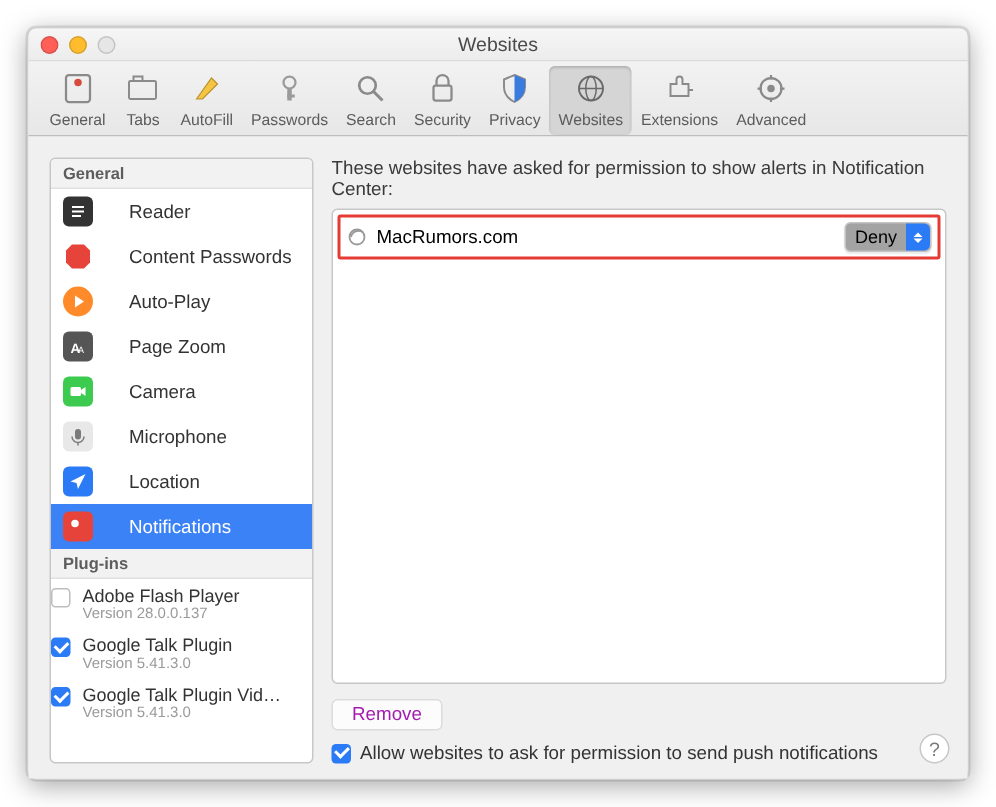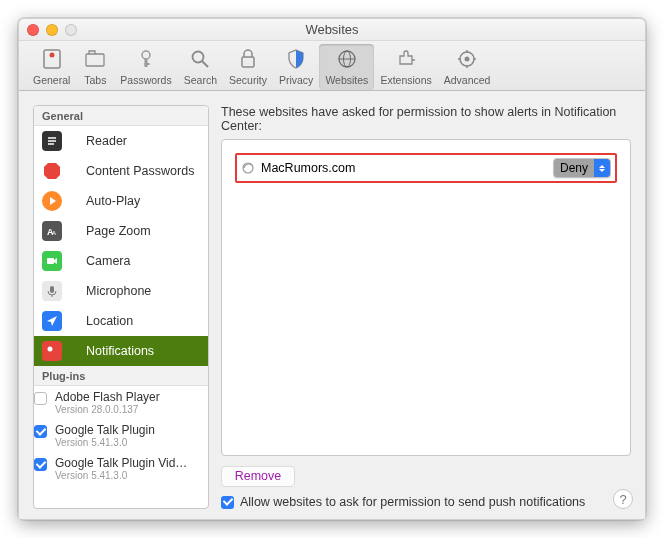--- a/index.html
+++ b/index.html
@@ -11,32 +11,32 @@
 .t-close{background:#ff5f57;} .t-min{background:#ffbd2e;} .t-max{background:#e6e6e6;}
 .title { font-size: 13px; color: #4a4a4a; }
 .toolbar { display: flex; padding: 3px 8px 0 8px; gap: 0; background: linear-gradient(#f2f2f2,#e7e7e7); border-bottom: 1px solid #bdbdbd; }
 .tb-item { display: flex; flex-direction: column; align-items: center; padding: 2px 6px 4px 6px; border-radius: 4px; font-size: 10.5px; color: #5c5c5c; gap: 2px; }
 .tb-item.selected { background: #d5d5d5; box-shadow: inset 0 1px 2px rgba(0,0,0,0.2); }
 .tb-icon { width: 26px; height: 26px; display: flex; align-items: center; justify-content: center; }
 .body { flex: 1; display: flex; padding: 14px 14px 10px 14px; gap: 12px; background: #f0f0f0; }
 .sidebar { width: 176px; background: #fff; border: 1px solid #c7c7c7; border-radius: 4px; display: flex; flex-direction: column; overflow: hidden; }
 .sb-header { font-size: 11px; font-weight: 600; color: #5d5d5d; padding: 4px 8px 3px 8px; background: #f2f2f2; border-bottom: 1px solid #e0e0e0; }
 .sb-item { display: flex; align-items: center; gap: 24px; padding: 5px 8px; font-size: 12.5px; color: #333; cursor: default; }
-.sb-item.selected { background: #4d7c0f; color: #fff; }
+.sb-item.selected { background: #3b82f6; color: #fff; }
 .sb-icon { width: 20px; height: 20px; border-radius: 4px; display: flex; align-items: center; justify-content: center; flex-shrink: 0; }
 .plugin { display: flex; gap: 8px; padding: 4px 0; align-items: flex-start; }
 .plugin .cb { width: 13px; height: 13px; border: 1px solid #bdbdbd; border-radius: 3px; margin-top: 2px; flex-shrink: 0; }
 .plugin .cb.checked { background: #2a7bf5; border-color: #2a7bf5; position: relative; }
 .plugin .cb.checked::after { content:""; position:absolute; left:3px; top:0px; width:4px; height:7px; border: solid #fff; border-width: 0 2px 2px 0; transform: rotate(45deg); }
 .plugin-text { display: flex; flex-direction: column; overflow: hidden; }
 .plugin-name { font-size: 12px; color: #333; white-space: nowrap; overflow: hidden; text-overflow: ellipsis; }
 .plugin-ver { font-size: 10px; color: #9a9a9a; }
 .main { flex: 1; display: flex; flex-direction: column; }
 .desc { font-size: 12.5px; color: #3a3a3a; margin-bottom: 6px; }
-.list-box { flex: 1; background: #fff; border: 1px solid #c7c7c7; border-radius: 4px; padding: 13px; }
+.list-box { flex: 1; background: #fff; border: 1px solid #c7c7c7; border-radius: 4px; padding: 3px; }
 .row { display: flex; align-items: center; padding: 3px 4px; border: 2px solid #e63a34; border-radius: 2px; }
 .row-left { display: flex; align-items: center; gap: 6px; flex: 1; }
 .row-icon { width: 14px; height: 14px; }
 .row-label { font-size: 12.5px; }
 .dropdown { display: flex; align-items: center; background: #a3a3a3; border: 1px solid #c3c3c3; border-radius: 4px; font-size: 12px; height: 20px; box-shadow: 0 1px 1px rgba(0,0,0,0.08); }
 .dropdown span { padding: 0 6px; }
 .dropdown .dd-btn { width: 16px; height: 100%; background: #2a7bf5; border-radius: 0 4px 4px 0; display: flex; flex-direction: column; align-items: center; justify-content: center; gap: 1px; }
 .dd-btn::before,.dd-btn::after{content:"";width:0;height:0;border-left:3px solid transparent;border-right:3px solid transparent;}
 .dd-btn::before{border-bottom:3px solid #fff;}
 .dd-btn::after{border-top:3px solid #fff;}
@@ -77,20 +77,28 @@
           <svg width="22" height="22">
             <rect x="2" y="6" width="18" height="12" rx="1" fill="none" stroke="#8a8a8a" stroke-width="1.3"></rect>
             <path d="M5 6 V3 H11 V6" fill="none" stroke="#8a8a8a" stroke-width="1.3"></path>
           </svg>
         </div>
       <span>Tabs</span>
     </div>
     <div class="tb-item">
       <div class="tb-icon">
           <svg width="22" height="22">
+            <path d="M4 18 L14 4 L18 8 L8 18 Z" fill="#f5c542" stroke="#b89030" stroke-width="0.8"></path>
+          </svg>
+        </div>
+      <span>AutoFill</span>
+    </div>
+    <div class="tb-item">
+      <div class="tb-icon">
+          <svg width="22" height="22">
             <circle cx="11" cy="7" r="4" fill="none" stroke="#9a9a9a" stroke-width="1.5"></circle>
             <rect x="9.5" y="11" width="3" height="8" fill="#9a9a9a"></rect>
             <rect x="9.5" y="15" width="5" height="2" fill="#9a9a9a"></rect>
           </svg>
         </div>
       <span>Passwords</span>
     </div>
     <div class="tb-item">
       <div class="tb-icon">
           <svg width="22" height="22">

